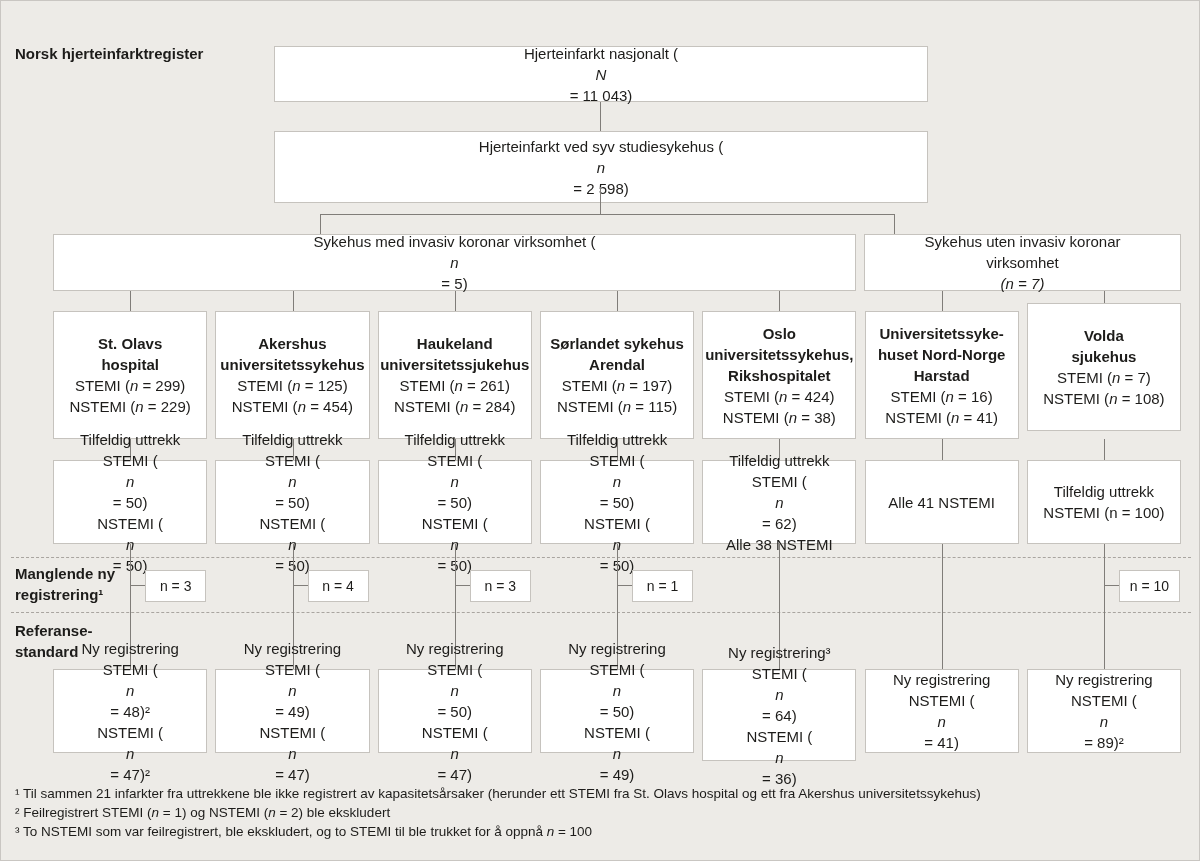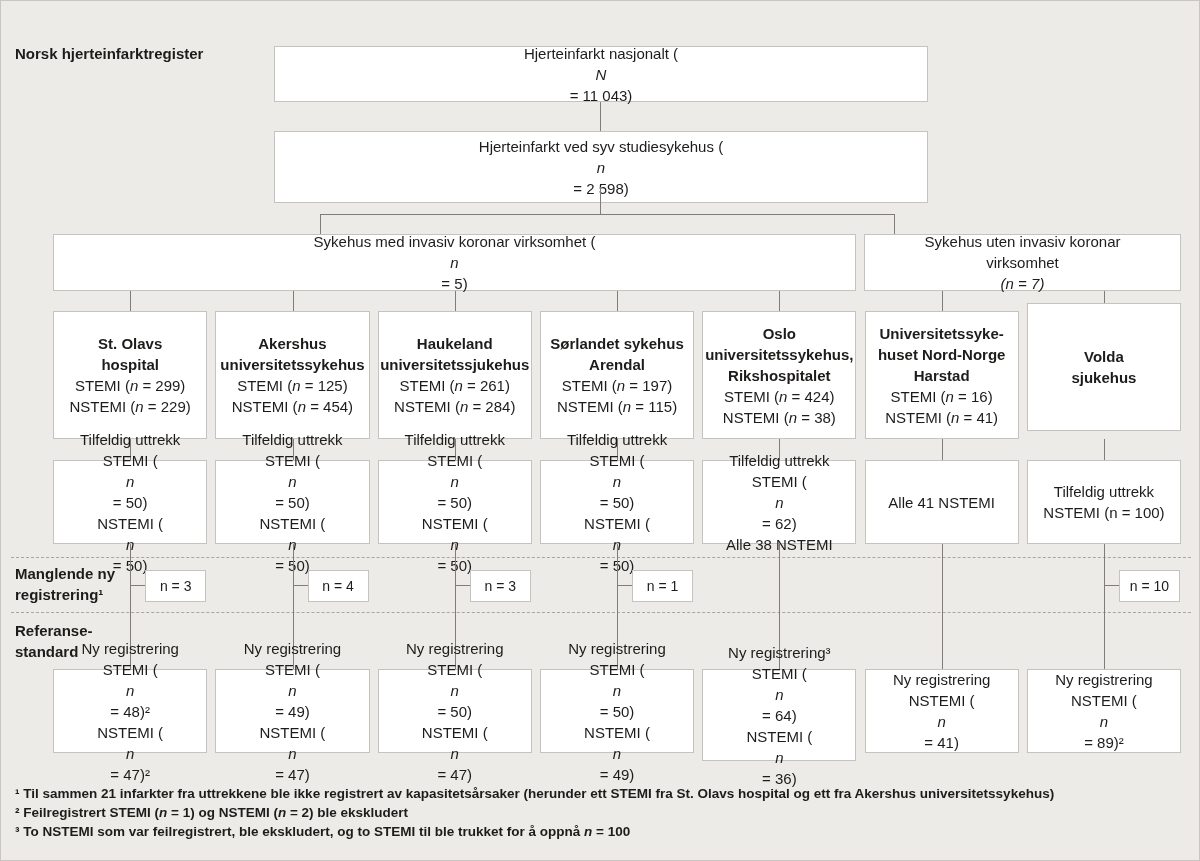--- a/index.html
+++ b/index.html
@@ -15,21 +15,21 @@
     display:flex; flex-direction:column; align-items:center; justify-content:center;
     text-align:center; font-size:15px; line-height:21px;
   }
   .box .bold { font-weight:bold; }
   .box.small { font-size:14px; }
   .vline { position:absolute; width:1px; background:#807d79; }
   .hline { position:absolute; height:1px; background:#807d79; }
   .dashed { position:absolute; height:0; border-top:1px dashed #a9a5a0; }
   .lbl { position:absolute; font-weight:bold; font-size:15px; line-height:21px; }
   .footnotes { position:absolute; font-size:13.5px; line-height:19px; }
-  .footnotes div { white-space:nowrap;font-weight:bold; }
+  .footnotes div { white-space:nowrap; }
   i { font-style:italic; }
 </style>
 </head>
 <body>
 
 <div class="stage">
 
   <div class="lbl" style="left:14px; top:42px;">Norsk hjerteinfarktregister</div>
 
   <div class="box" style="left:273px; top:45px; width:654px; height:56px;">Hjerteinfarkt nasjonalt (<i>N</i> = 11 043)</div>
@@ -111,20 +111,21 @@
         <div class="bold" style="">Universitetssyke-<br>huset Nord-Norge<br>Harstad</div>
         <div class="" style="">STEMI (<i>n</i> = 16)<br>NSTEMI (<i>n</i> = 41)</div>
       </div>
       <div class="vline" style="left:940.6px;top:438px;height:21px;"></div>
       <div class="box" style="left:863.5px;top:459px;width:154.3px;height:84px;">Alle 41 NSTEMI</div>
       <div class="vline" style="left:940.6px;top:543px;height:125px;"></div>
       <div class="box" style="left:863.5px;top:668px;width:154.3px;height:84px;">Ny registrering<br>NSTEMI (<i>n</i> = 41)</div>
       <div class="vline" style="left:1103.0px;top:290px;height:20px;"></div>
       <div class="box" style="left:1025.8px;top:302px;width:154.3px;height:128px;">
         <div class="bold" style="">Volda<br>sjukehus</div>
+        <div class="" style="">STEMI (<i>n</i> = 7)<br>NSTEMI (<i>n</i> = 108)</div>
       </div>
       <div class="vline" style="left:1103.0px;top:438px;height:21px;"></div>
       <div class="box" style="left:1025.8px;top:459px;width:154.3px;height:84px;">Tilfeldig uttrekk<br>NSTEMI (n = 100)</div>
       <div class="vline" style="left:1103.0px;top:543px;height:125px;"></div>
       <div class="hline" style="left:1103.0px;top:584px;width:15px;"></div>
       <div class="box small" style="left:1118.0px;top:569px;width:61px;height:32px;">n = 10</div>
       <div class="box" style="left:1025.8px;top:668px;width:154.3px;height:84px;">Ny registrering<br>NSTEMI (<i>n</i> = 89)²</div>
     </div>
 
   <div class="footnotes" style="left:14px; top:783px;">

